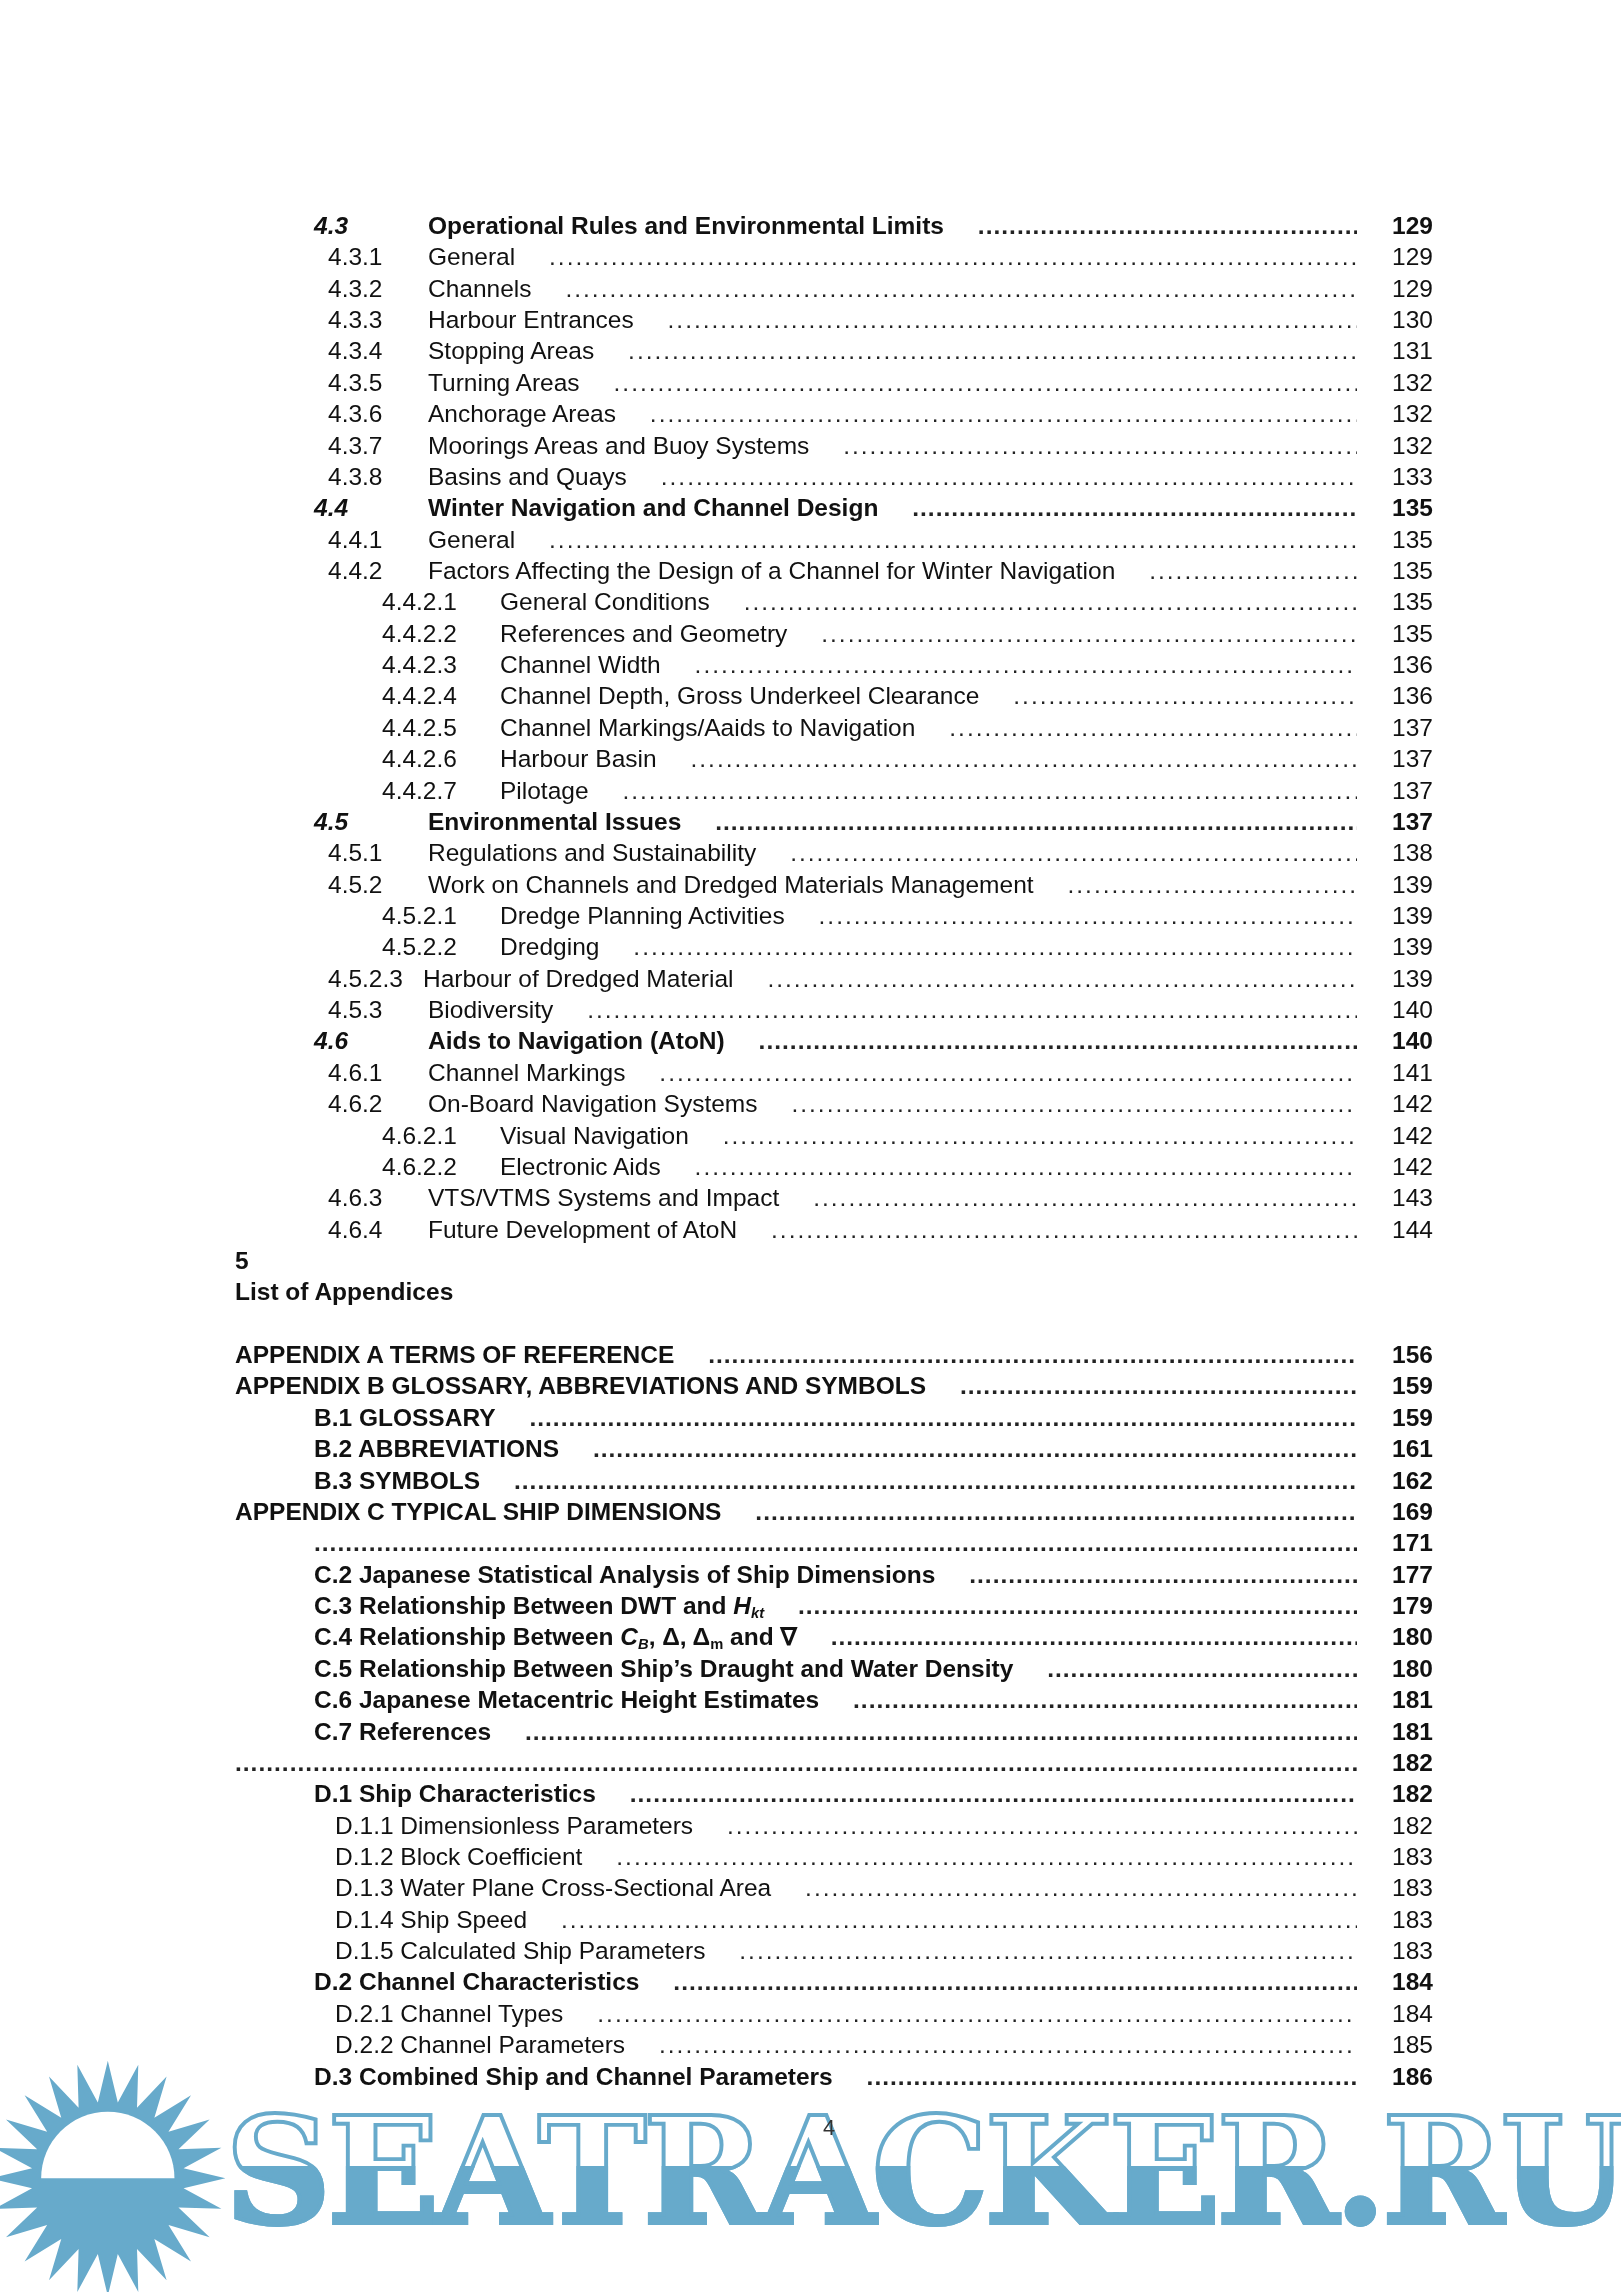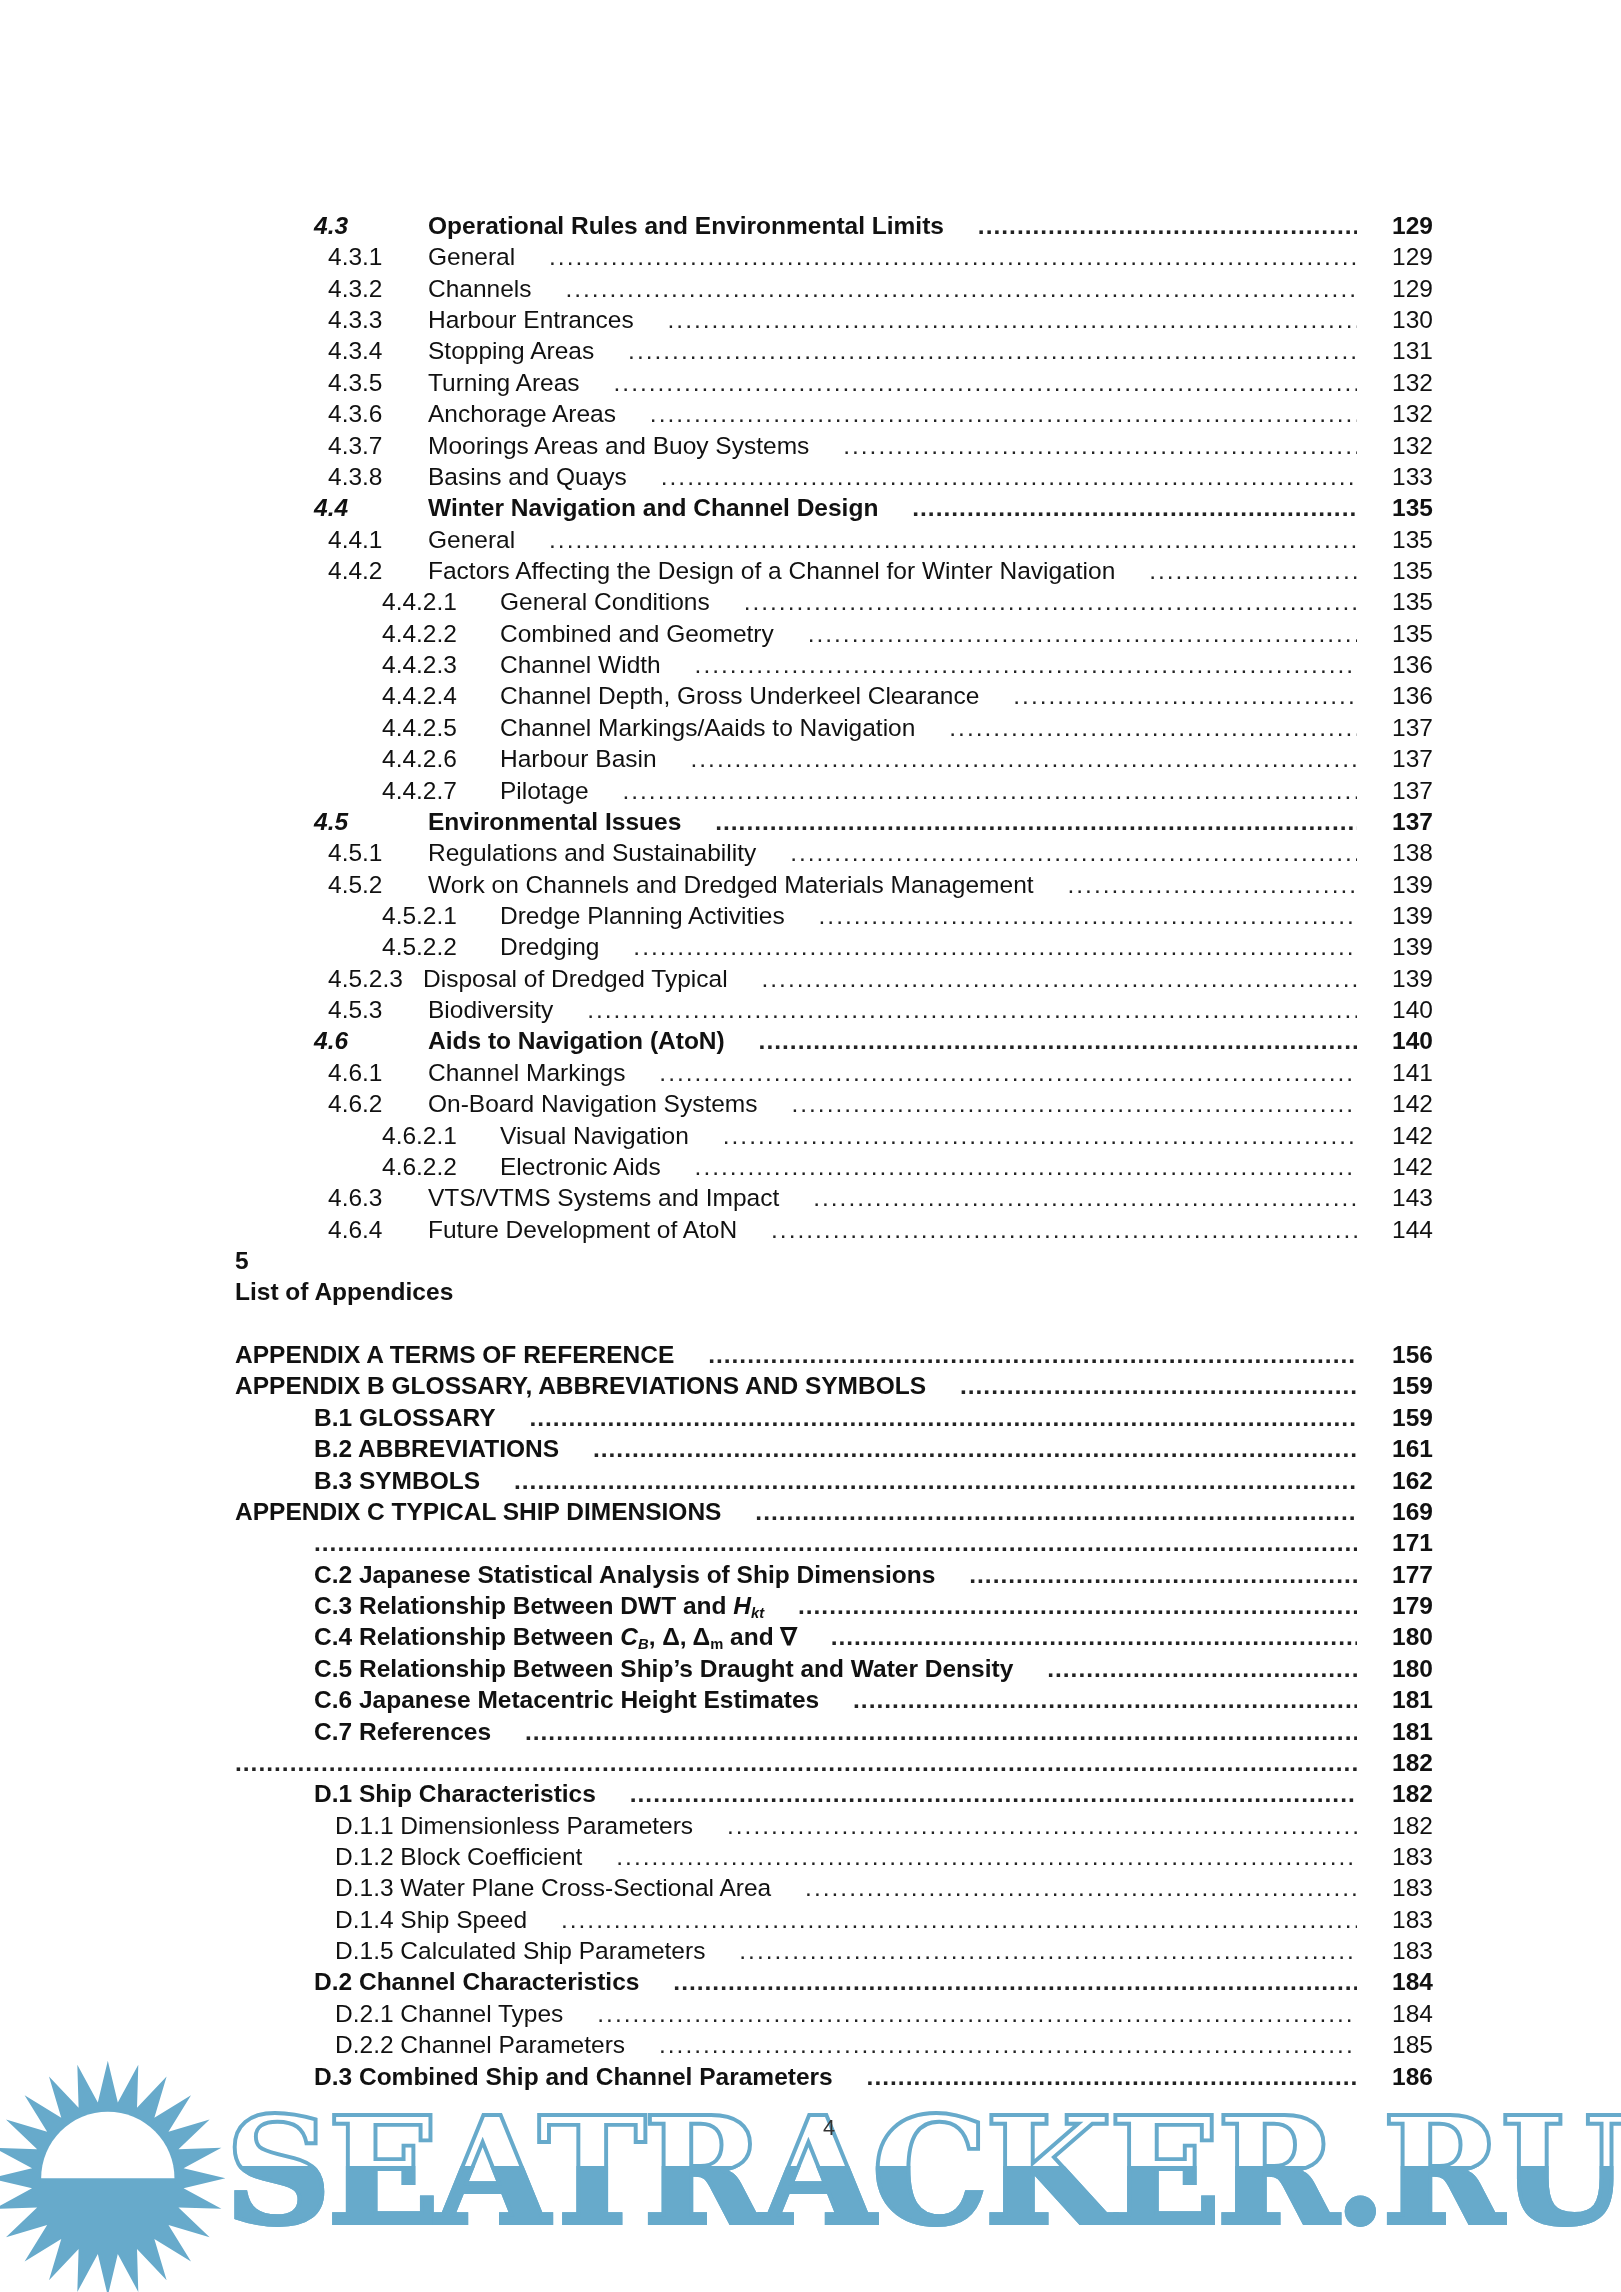--- a/index.html
+++ b/index.html
@@ -169,21 +169,21 @@
     <span class="num">4.4.2.1</span>
     <div class="title-wrap">
         <span class="title">General Conditions</span>
         <span class="leader"></span>
         <span class="page">135</span>
       </div>
   </div>
   <div class="row l3" style="top:408px">
     <span class="num">4.4.2.2</span>
     <div class="title-wrap">
-        <span class="title">Combined and Geometry</span>
+        <span class="title">References and Geometry</span>
         <span class="leader"></span>
         <span class="page">135</span>
       </div>
   </div>
   <div class="row l3" style="top:439px">
     <span class="num">4.4.2.3</span>
     <div class="title-wrap">
         <span class="title">Channel Width</span>
         <span class="leader"></span>
         <span class="page">136</span>
@@ -258,21 +258,21 @@
     <span class="num">4.5.2.2</span>
     <div class="title-wrap">
         <span class="title">Dredging</span>
         <span class="leader"></span>
         <span class="page">139</span>
       </div>
   </div>
   <div class="row l2x" style="top:753px">
     <span class="num">4.5.2.3</span>
     <div class="title-wrap">
-        <span class="title">Disposal of Dredged Typical</span>
+        <span class="title">Harbour of Dredged Material</span>
         <span class="leader"></span>
         <span class="page">139</span>
       </div>
   </div>
   <div class="row l2" style="top:784px">
     <span class="num">4.5.3</span>
     <div class="title-wrap">
         <span class="title">Biodiversity</span>
         <span class="leader"></span>
         <span class="page">140</span>

